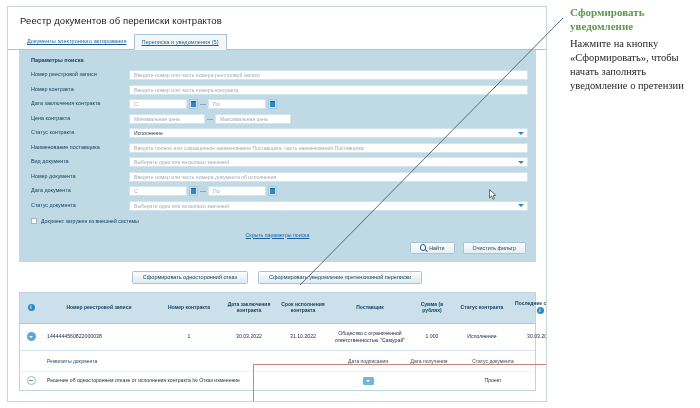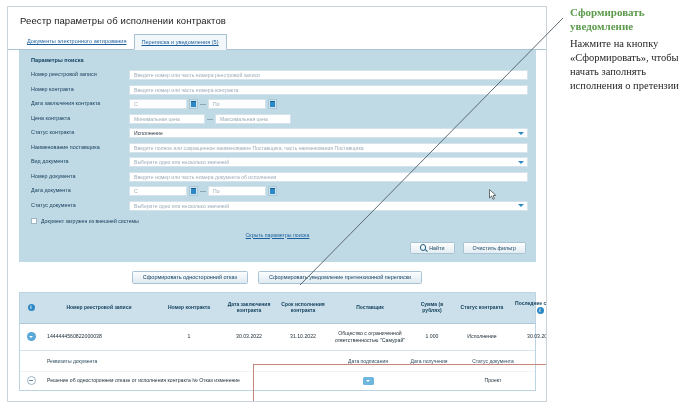--- a/index.html
+++ b/index.html
@@ -171,21 +171,21 @@
   .anno-body{font-size:10.5px;color:#262626;line-height:1.35;}
   
   .lead{position:absolute;left:0;top:0;width:700px;height:408px;pointer-events:none;}
   .cursor{position:absolute;left:489px;top:189px;width:8px;height:11px;}
 </style>
 </head>
 <body>
 
 <div class="app">
 
-  <div class="app-title">Реестр параметры об исполнении контрактов</div>
+  <div class="app-title">Реестр документов об переписки контрактов</div>
 
   <div class="tabs">
     <div class="tab">Документы электронного актирования</div>
     <div class="tab active">Переписка и уведомления (5)</div>
   </div>
 
   <div class="panel">
     <div class="panel-title">Параметры поиска</div>
 
     <div class="frow">
@@ -372,14 +372,14 @@
 <svg class="lead">
   <line x1="563" y1="18" x2="300" y2="285" stroke="#5a6a75" stroke-width="1"></line>
 </svg>
 
 <svg class="cursor" viewBox="0 0 8 11">
   <path d="M0.5 0.5 L0.5 9 L2.6 7 L4 10.3 L5.4 9.6 L4.1 6.5 L6.8 6.4 Z" fill="#ffffff" stroke="#3a3a3a" stroke-width="0.7"></path>
 </svg>
 
 <div class="anno">
   <div class="anno-title">Сформировать уведомление</div>
-  <div class="anno-body">Нажмите на кнопку «Сформировать», чтобы начать заполнять исполнения о претензии</div>
+  <div class="anno-body">Нажмите на кнопку «Сформировать», чтобы начать заполнять уведомление о претензии</div>
 </div>
 
 </body></html>

